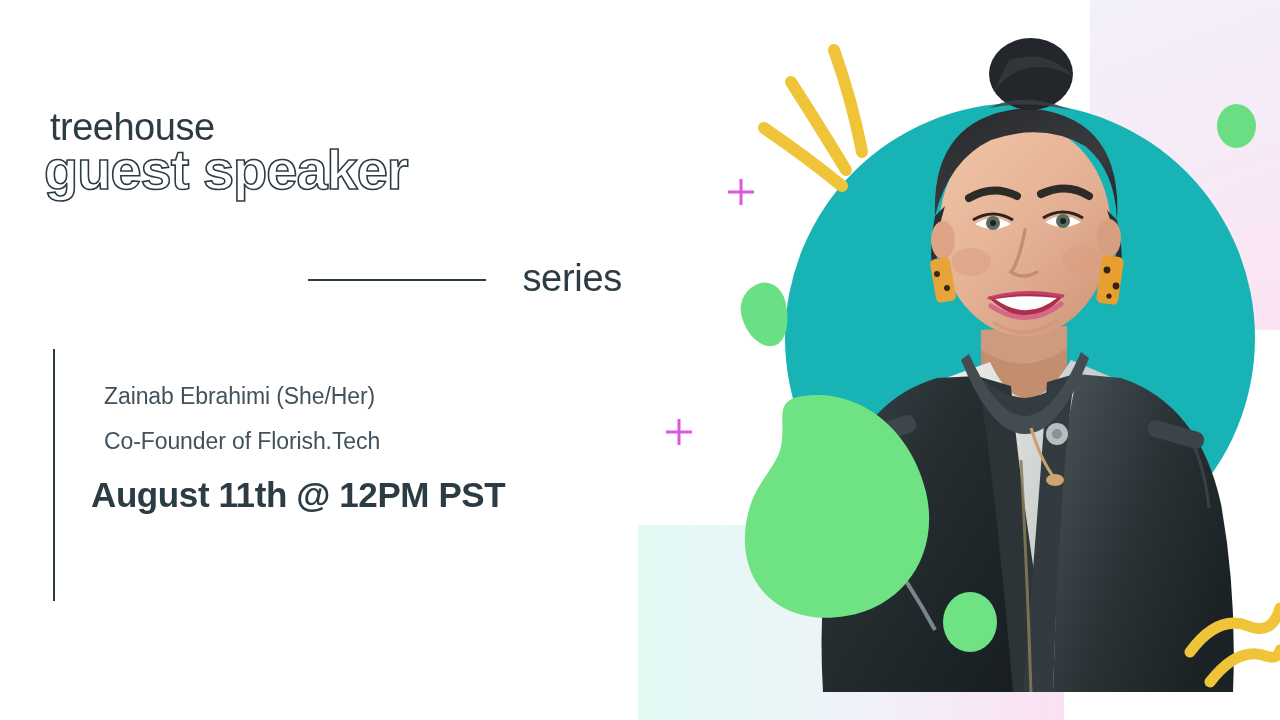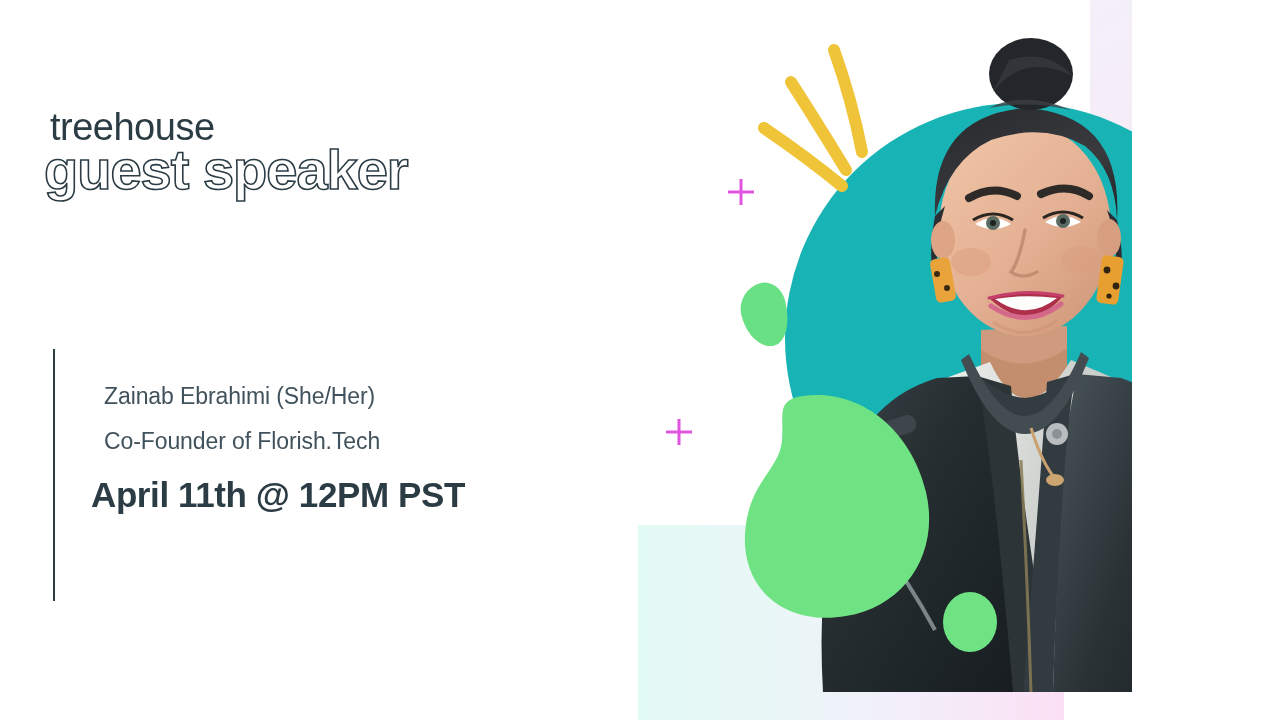--- a/index.html
+++ b/index.html
@@ -3,21 +3,21 @@
 <meta charset="utf-8">
 <title>Treehouse Guest Speaker Series</title>
 <style>
   html,body{margin:0;padding:0;}
   body{
     width:1280px;height:720px;overflow:hidden;
     background:#ffffff;
     font-family:"Liberation Sans","DejaVu Sans",sans-serif;
     -webkit-font-smoothing:antialiased;
   }
-  .stage{position:relative;width:1132px;height:720px;background:#ffffff;overflow:hidden;}
+  .stage{position:relative;width:1280px;height:720px;background:#ffffff;overflow:hidden;}
 
   
   .panel-topright{
     position:absolute;left:1090px;top:0;width:190px;height:330px;
     background:linear-gradient(160deg,#f3f0fa 0%,#f6ebf7 45%,#fbe3f3 100%);
   }
   .panel-bottomleft{
     position:absolute;left:638px;top:525px;width:426px;height:195px;
     background:linear-gradient(90deg,#e2faf4 0%,#eaf6f7 35%,#f2effa 60%,#fbe0f4 100%);
   }
@@ -265,24 +265,28 @@
       <line x1="679" y1="419" x2="679" y2="445"></line>
     </g>
   </svg>
 
   <div class="left-col">
 
     <div class="brand">treehouse</div>
 
     <div class="headline-outline">guest speaker</div>
 
+    <div class="series-row">
+      <div class="series-rule"></div>
+      <div class="series-word">series</div>
+    </div>
 
     <div class="divider"></div>
 
     <div class="detail-block">
       <p class="speaker-name">Zainab Ebrahimi (She/Her)</p>
       <p class="speaker-role">Co-Founder of Florish.Tech</p>
-      <p class="datetime">April 11th @ 12PM PST</p>
+      <p class="datetime">August 11th @ 12PM PST</p>
     </div>
 
   </div>
 
 </div>
 
 </body></html>

